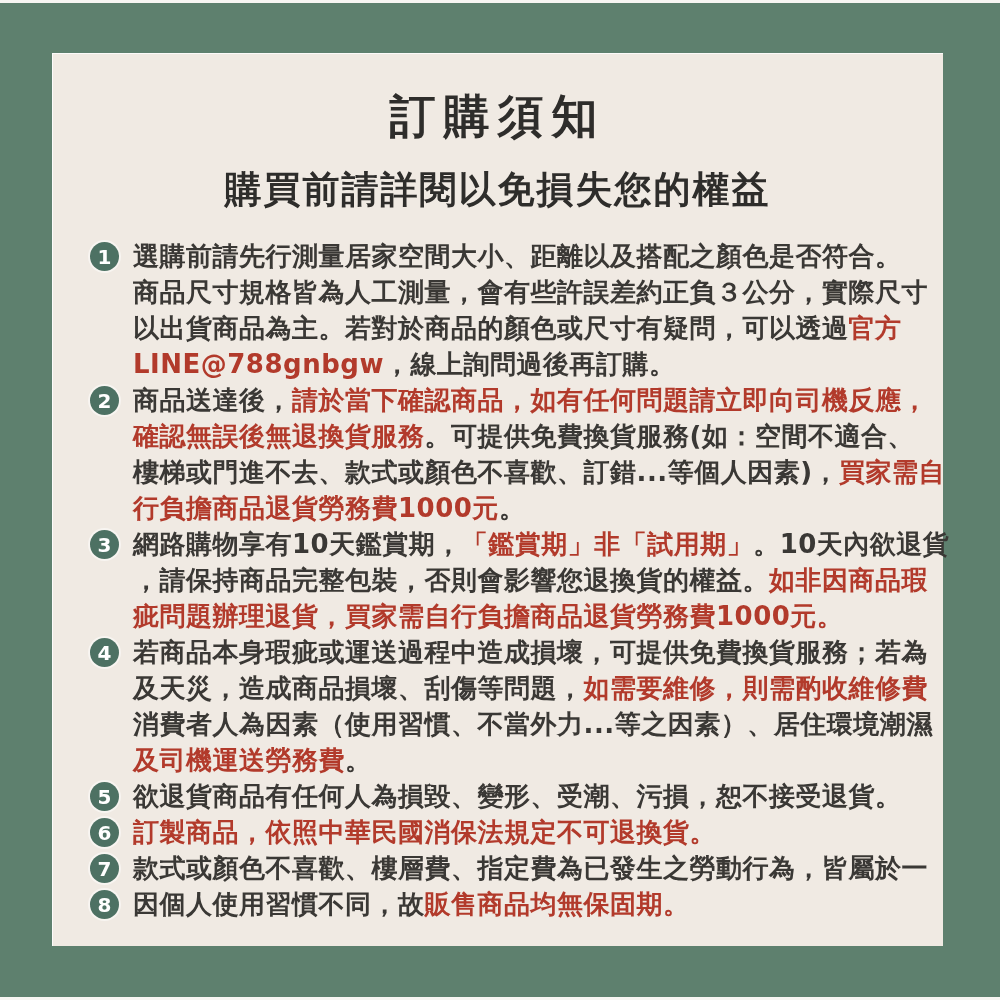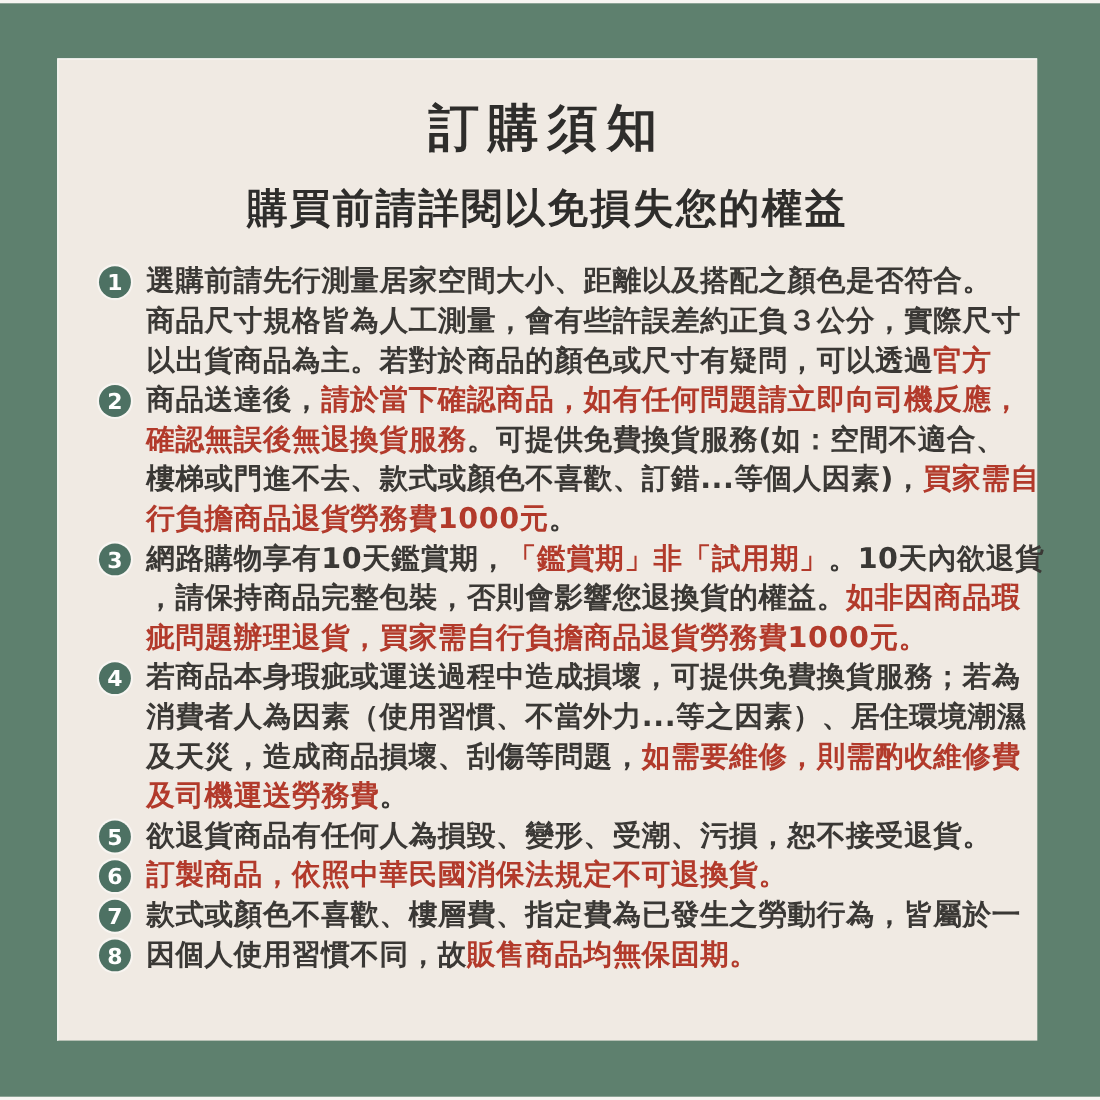--- a/index.html
+++ b/index.html
@@ -94,20 +94,21 @@
   <div class="panel">
     <div class="page-title">訂購須知</div>
     <div class="page-subtitle">購買前請詳閱以免損失您的權益</div>
     <div class="notice-list">
         <div class="item">
           <span class="badge">1</span>
           <div class="item-text">
             <div class="line"><span>選購前請先行測量居家空間大小、距離以及搭配之顏色是否符合。</span></div>
             <div class="line"><span>商品尺寸規格皆為人工測量，會有些許誤差約正負３公分，實際尺寸</span></div>
             <div class="line"><span>以出貨商品為主。若對於商品的顏色或尺寸有疑問，可以透過</span><span class="red">官方</span></div>
+            <div class="line"><span class="red">LINE@788gnbgw</span><span>，線上詢問過後再訂購。</span></div>
           </div>
         </div>
         <div class="item">
           <span class="badge">2</span>
           <div class="item-text">
             <div class="line"><span>商品送達後，</span><span class="red">請於當下確認商品，如有任何問題請立即向司機反應，</span></div>
             <div class="line"><span class="red">確認無誤後無退換貨服務</span><span>。可提供免費換貨服務(如：空間不適合、</span></div>
             <div class="line"><span>樓梯或門進不去、款式或顏色不喜歡、訂錯...等個人因素)，</span><span class="red">買家需自</span></div>
             <div class="line"><span class="red">行負擔商品退貨勞務費1000元</span><span>。</span></div>
           </div>
@@ -117,22 +118,22 @@
           <div class="item-text">
             <div class="line"><span>網路購物享有10天鑑賞期，</span><span class="red">「鑑賞期」非「試用期」</span><span>。10天內欲退貨</span></div>
             <div class="line"><span>，請保持商品完整包裝，否則會影響您退換貨的權益。</span><span class="red">如非因商品瑕</span></div>
             <div class="line"><span class="red">疵問題辦理退貨，買家需自行負擔商品退貨勞務費1000元。</span></div>
           </div>
         </div>
         <div class="item">
           <span class="badge">4</span>
           <div class="item-text">
             <div class="line"><span>若商品本身瑕疵或運送過程中造成損壞，可提供免費換貨服務；若為</span></div>
+            <div class="line"><span>及天災，造成商品損壞、刮傷等問題，</span><span class="red">如需要維修，則需酌收維修費</span></div>
             <div class="line"><span>消費者人為因素（使用習慣、不當外力...等之因素）、居住環境潮濕</span></div>
-            <div class="line"><span>及天災，造成商品損壞、刮傷等問題，</span><span class="red">如需要維修，則需酌收維修費</span></div>
             <div class="line"><span class="red">及司機運送勞務費</span><span>。</span></div>
           </div>
         </div>
         <div class="item">
           <span class="badge">5</span>
           <div class="item-text">
             <div class="line"><span>欲退貨商品有任何人為損毀、變形、受潮、污損，恕不接受退貨。</span></div>
           </div>
         </div>
         <div class="item">

